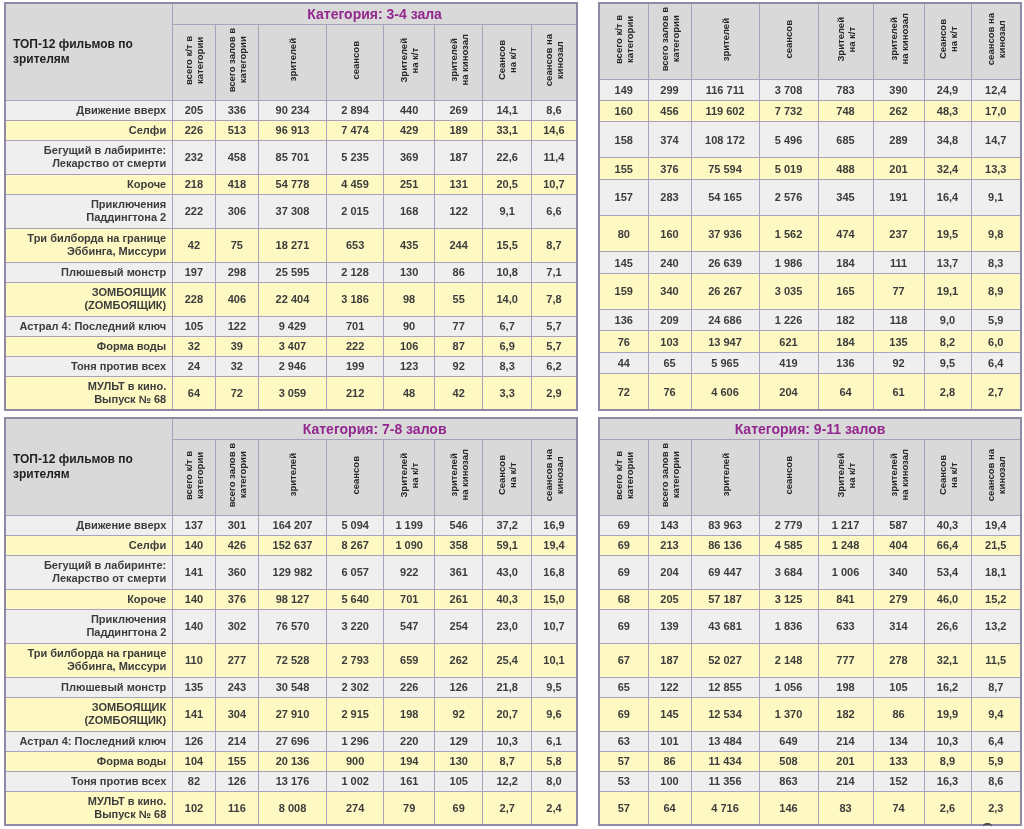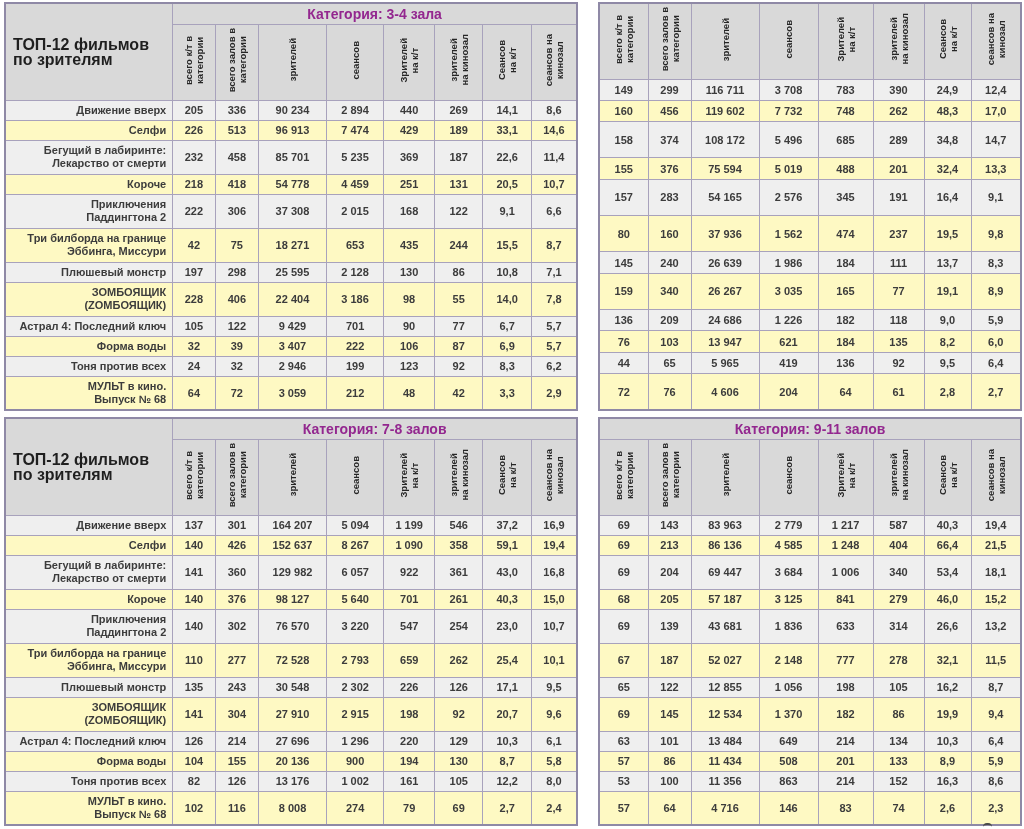--- a/index.html
+++ b/index.html
@@ -35,21 +35,21 @@
     color:#93278f;
     font-size:14px;
     font-weight:bold;
     text-align:center;
     vertical-align:middle;
     padding:0;
   }
   .corner{
     background:#d9d9d9;
     color:#1f1f1f;
-    font-size:16px;
+    font-size:12px;
     font-weight:bold;
     text-align:left;
     vertical-align:middle;
     padding:12px 7px;
     line-height:15px;
   }
   .colhead{
     height:76px;
     background:#d9d9d9;
     vertical-align:middle;
@@ -529,21 +529,21 @@
             <td>10,1</td>
           </tr>
           <tr class="odd">
             <td class="film">Плюшевый монстр</td>
             <td>135</td>
             <td>243</td>
             <td>30 548</td>
             <td>2 302</td>
             <td>226</td>
             <td>126</td>
-            <td>17,1</td>
+            <td>21,8</td>
             <td>9,5</td>
           </tr>
           <tr class="tall">
             <td class="film">ЗОМБОЯЩИК
 (ZОМБОЯЩИК)</td>
             <td>141</td>
             <td>304</td>
             <td>27 910</td>
             <td>2 915</td>
             <td>198</td>

